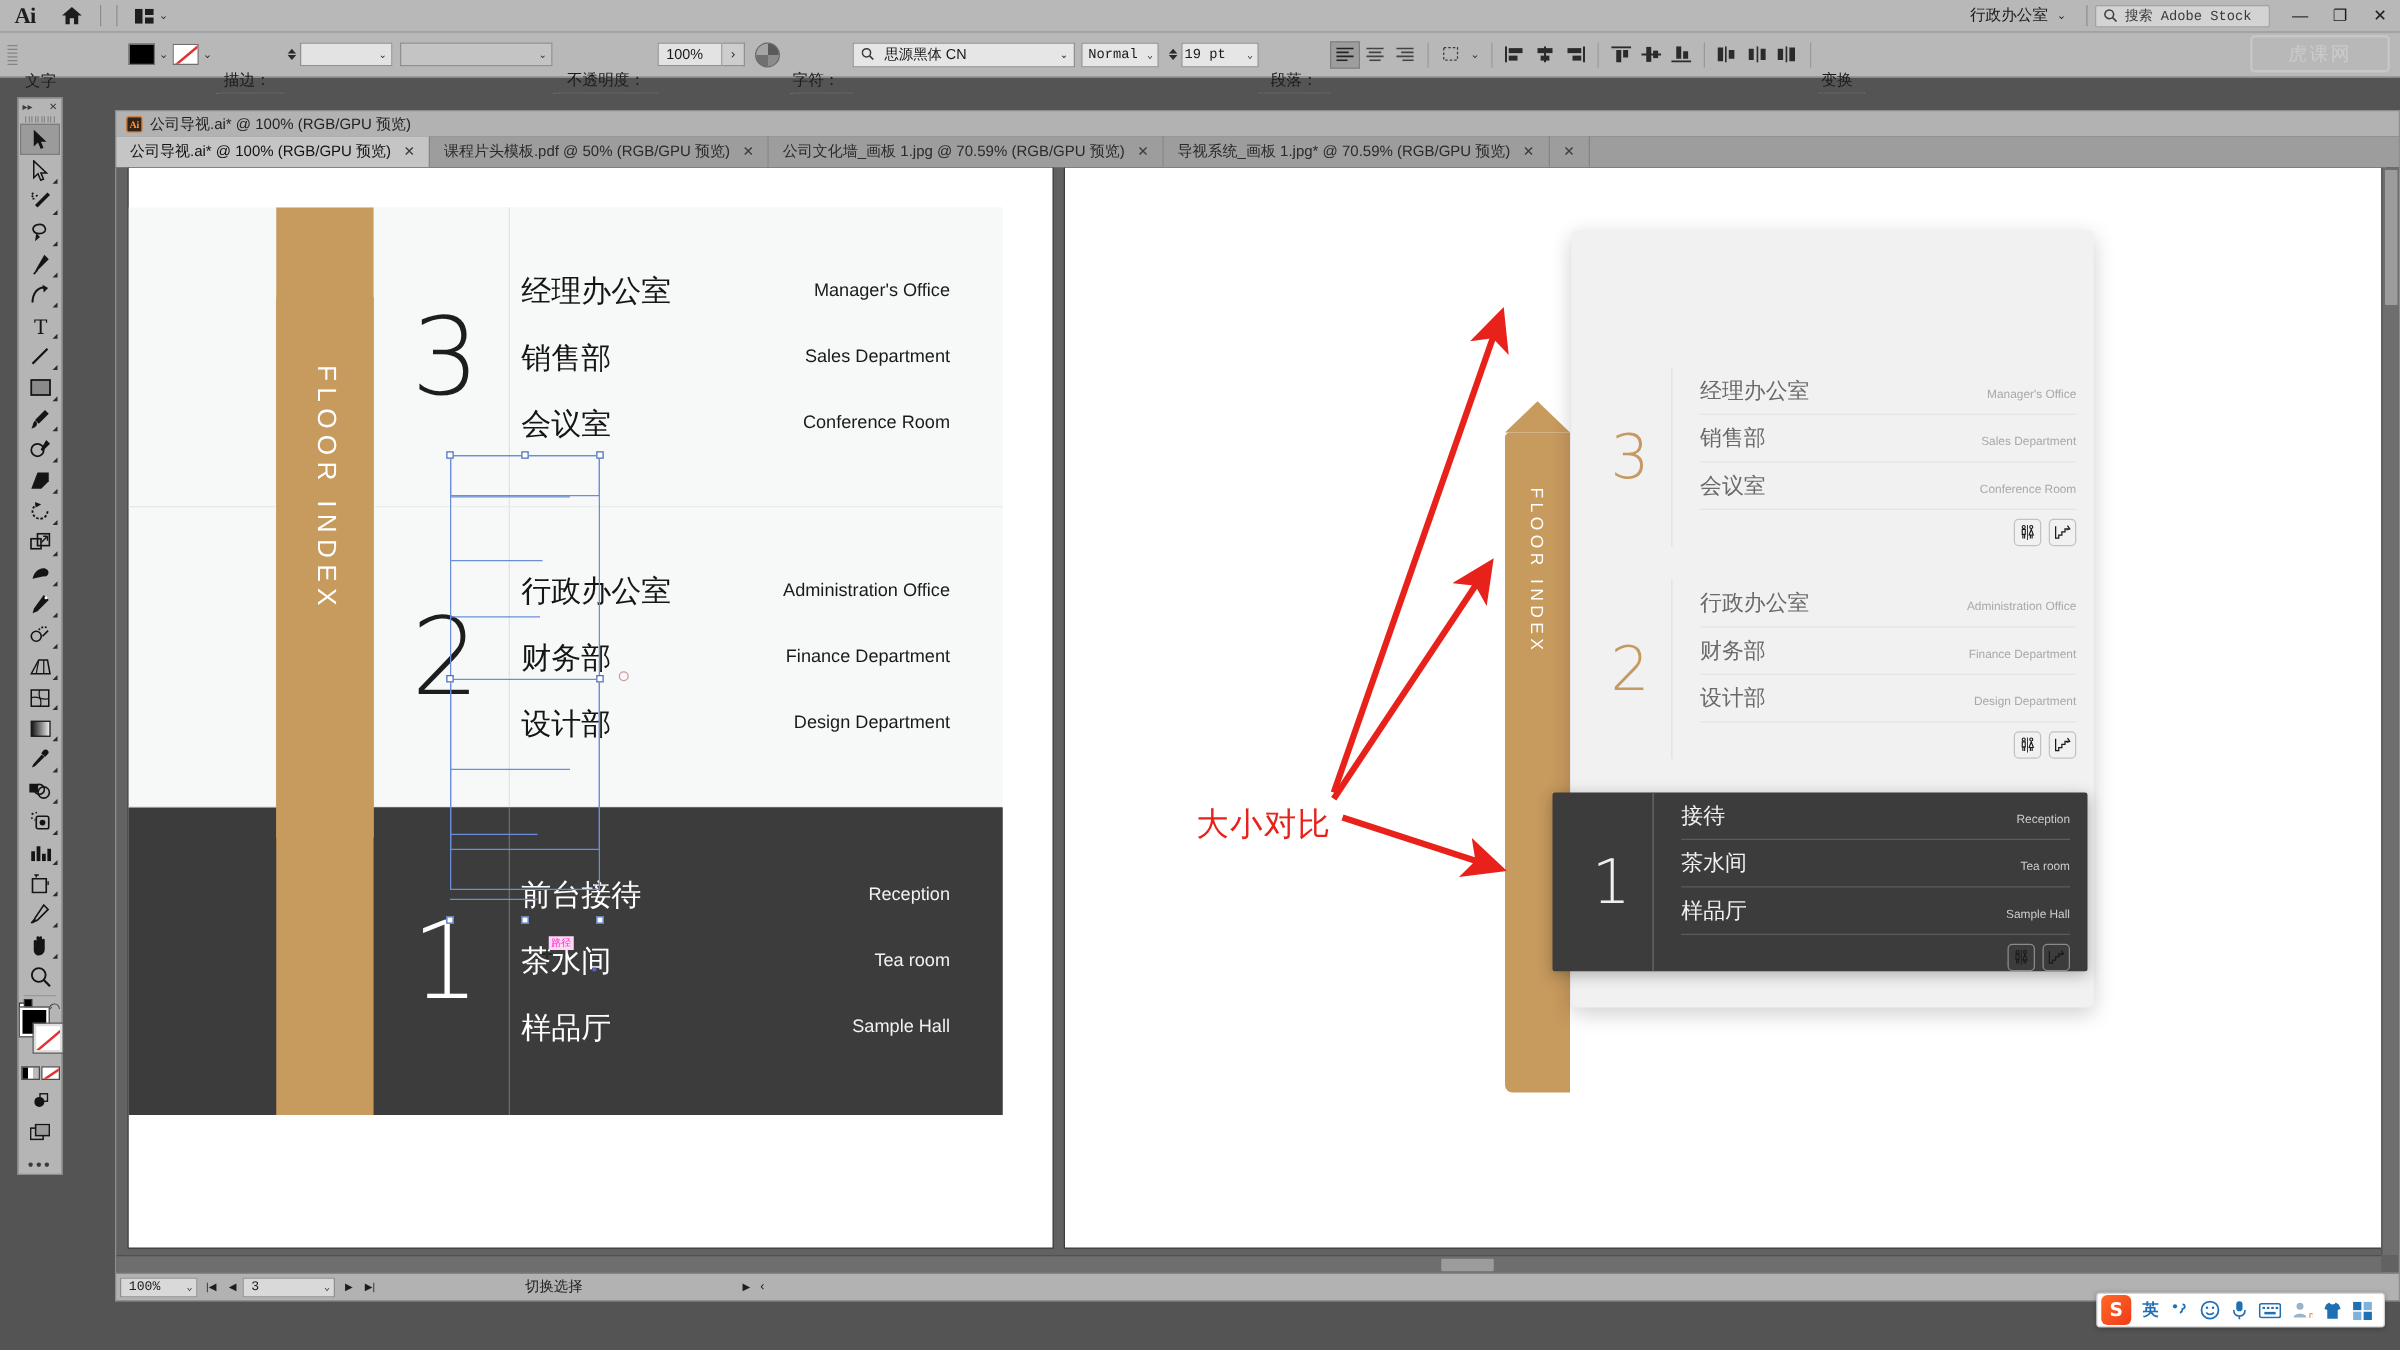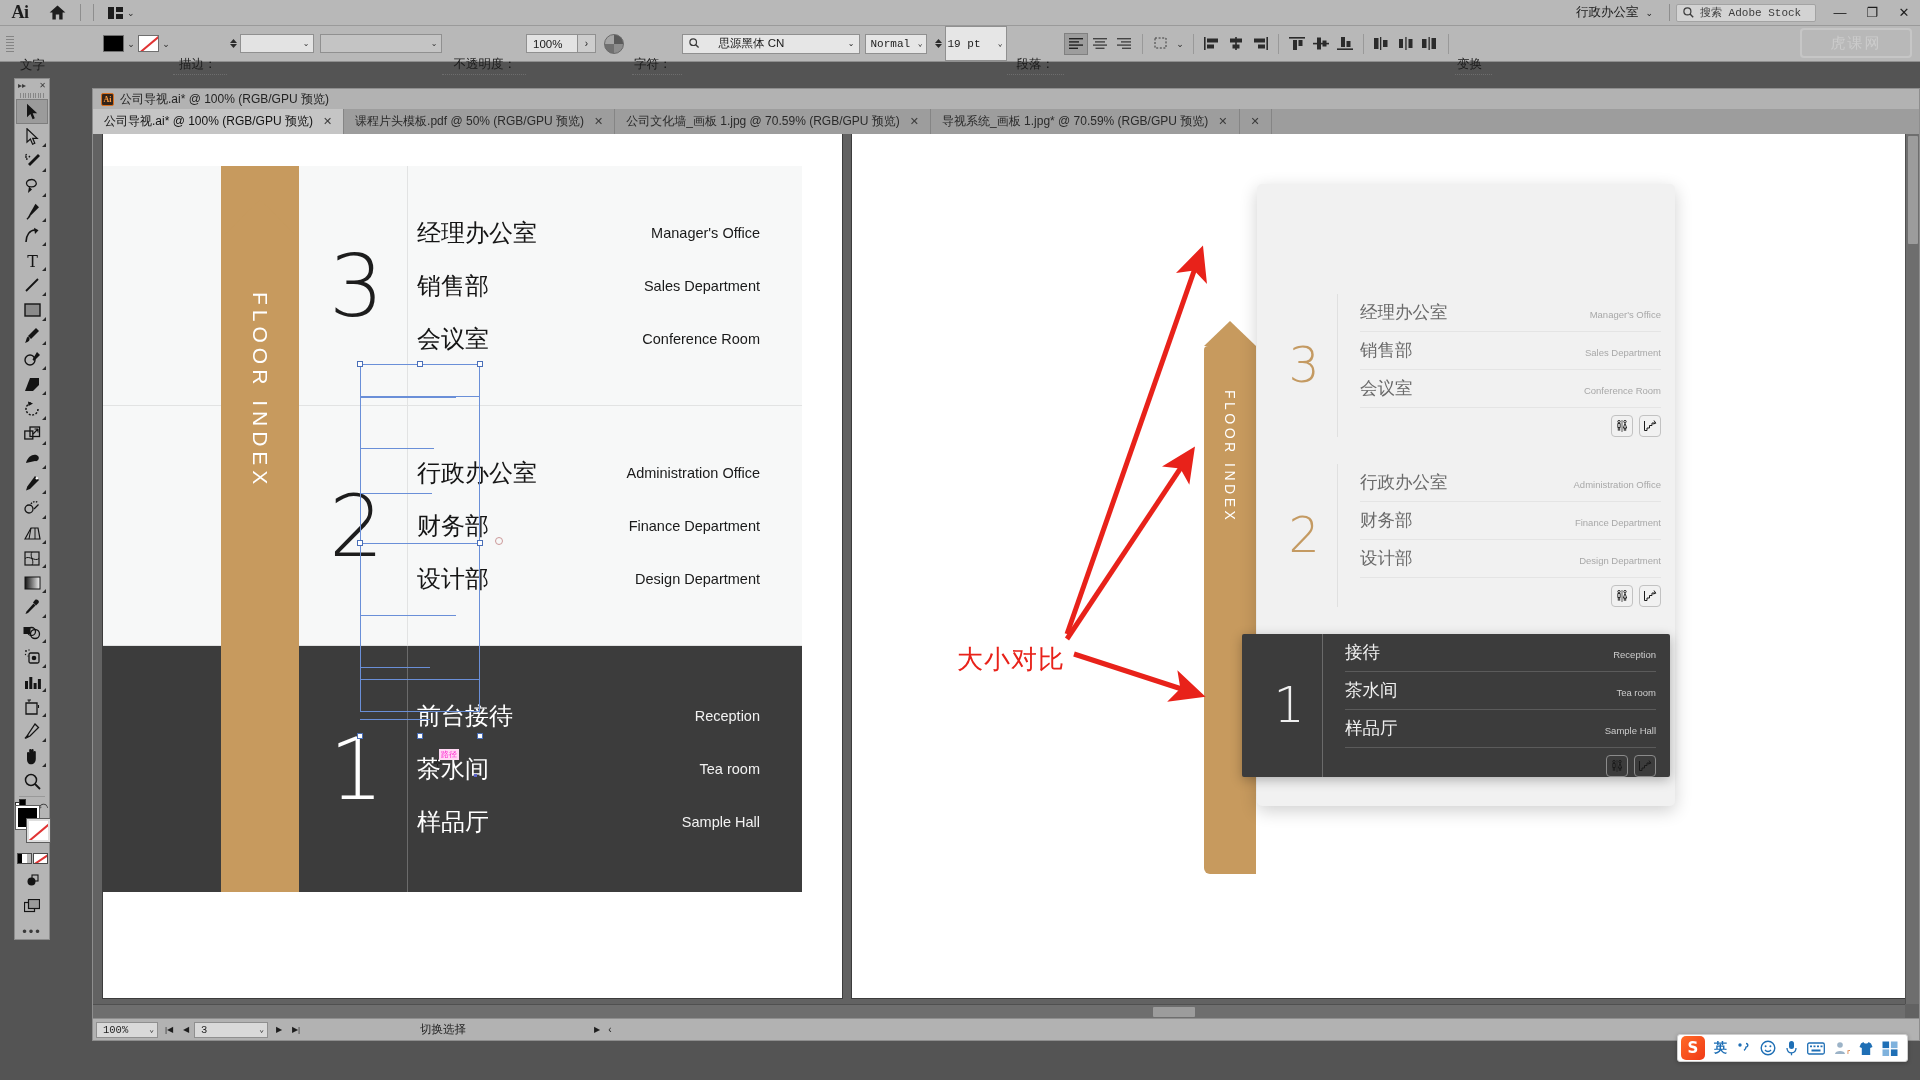--- a/index.html
+++ b/index.html
@@ -87,30 +87,30 @@
     width:18px; height:19px; border:1px solid #909090; border-left:0; background:#cdcdcd;
     display:flex; align-items:center; justify-content:center; font-size:10px; color:#222;
   }
   .recolor-icon {
     width:20px; height:20px; border-radius:50%;
     background:conic-gradient(#5a5a5a 0 25%, #8c8c8c 0 50%, #707070 0 75%, #a5a5a5 0);
     border:1px solid #6a6a6a; margin:0 8px;
   }
   .font-box {
     background:#e6e6e6; border:1px solid #909090; height:20px; width:178px;
-    display:flex; align-items:center; gap:19px; padding:0 4px 0 6px; font-size:11.5px;
+    display:flex; align-items:center; gap:8px; padding:0 4px 0 6px; font-size:11.5px;
   }
   .font-box .fname { flex:1; font-size:11.5px; }
   .style-box {
     background:#e6e6e6; border:1px solid #909090; height:20px; width:62px;
     display:flex; align-items:center; justify-content:space-between; padding:0 3px 0 5px;
     font-size:11px; font-family:"Liberation Mono", monospace;
   }
   .size-box {
-    background:#e6e6e6; border:1px solid #909090; height:35px; width:62px;
+    background:#e6e6e6; border:1px solid #909090; height:20px; width:62px;
     display:flex; align-items:center; gap:4px; padding:0 3px 0 2px;
     font-size:11px; font-family:"Liberation Mono", monospace;
   }
   .ic-btn {
     width:24px; height:22px; display:flex; align-items:center; justify-content:center;
   }
   .ic-btn.active { background:#9d9d9d; border:1px solid #808080;}
   .cb-sep { width:1px; height:20px; background:#999; margin:0 6px; }
   .hk-logo {
     position:absolute; right:8px; top:2px; width:112px; height:30px;

